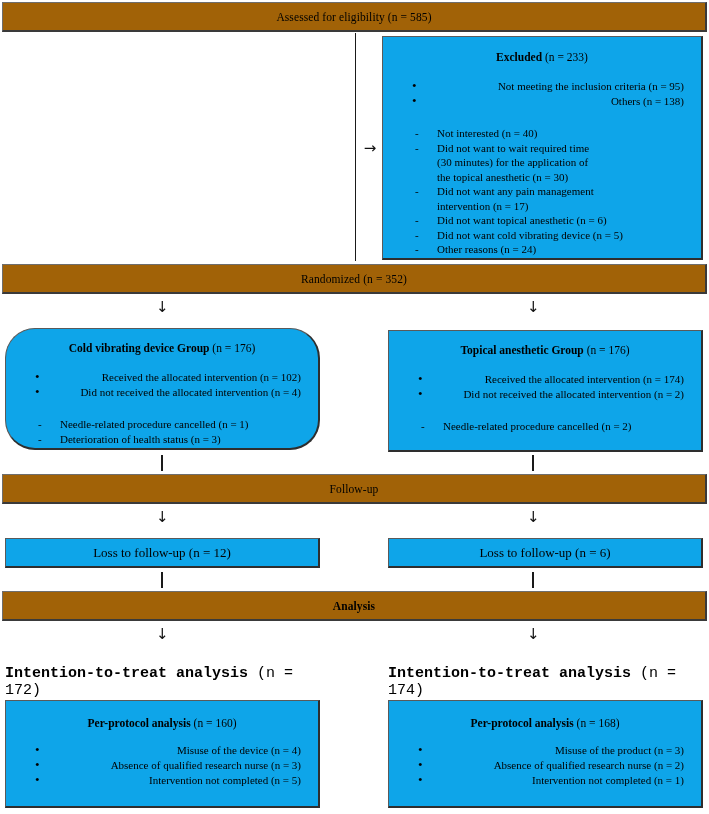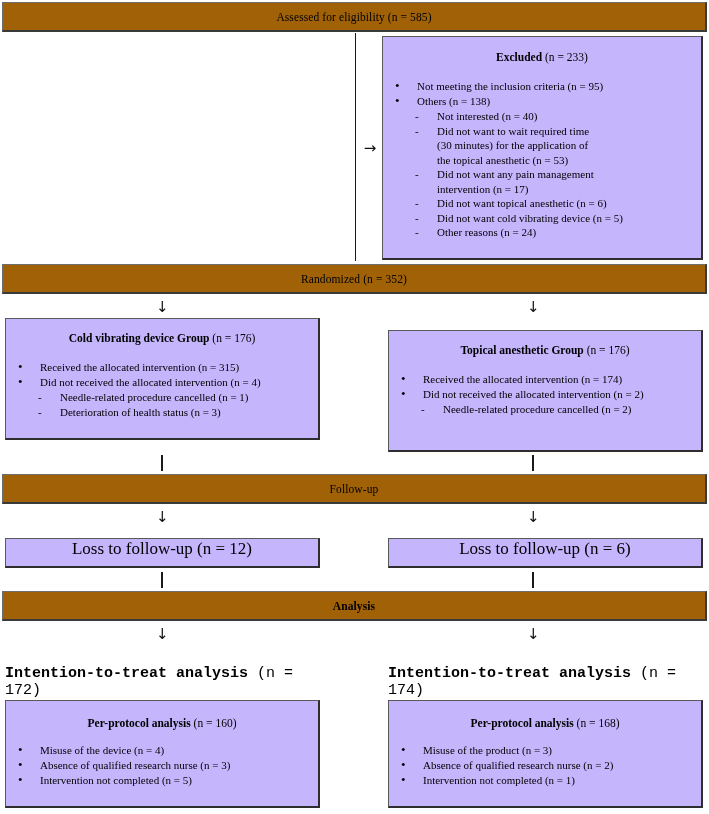--- a/index.html
+++ b/index.html
@@ -30,30 +30,31 @@
     border-right: 2px solid #3a3a3a;
     box-sizing: border-box;
     display: flex;
     align-items: center;
     justify-content: center;
     font-size: 11.5px;
     letter-spacing: .1px;
   }
   .wbox {
     position: absolute;
-    background: #c4b5fd;
+    background: #0ea5e9;
     border: 1px solid #5a5a5a;
     border-bottom: 2px solid #2e2e2e;
     border-right: 2px solid #2e2e2e;
     box-sizing: border-box;
   }
   .wbox.center {
     display: flex;
+    align-items: center;
     justify-content: center;
-    font-size: 17px;
+    font-size: 13px;
   }
 
   
   .hdr {
     text-align: center;
     font-weight: bold;
     font-size: 11.5px;
     margin: 0;
   }
   .hdr .n {
@@ -63,22 +64,23 @@
     position: absolute;
     text-align: left;
     font-weight: bold;
     font-size: 15px;
     font-family: Liberation Mono, monospace;
   }
   .plain-hdr .n { font-weight: normal; }
 
   ul.lvl1 {
     list-style: none;
-    margin: 0;
+    margin: 17px;
     padding: 0;
+    text-align: right;
   }
   ul.lvl1 > li {
     position: relative;
     font-size: 11px;
     line-height: 15px;
     padding-left: 34px;
   }
   ul.lvl1 > li.bul::before {
     content: "\2022";
     position: absolute;
@@ -168,21 +170,21 @@
       </li>
     </ul>
 
     <ul class="lvl2" style="margin-left:20px;">
       <li class="dash">
         <span>Not interested (n = 40)</span>
       </li>
       <li class="dash">
         <span>Did not want to wait required time</span>
         <span class="cont">(30 minutes) for the application of</span>
-        <span class="cont">the topical anesthetic (n = 53)</span>
+        <span class="cont">the topical anesthetic (n = 30)</span>
       </li>
       <li class="dash">
         <span>Did not want any pain management</span>
         <span class="cont">intervention (n = 17)</span>
       </li>
       <li class="dash">
         <span>Did not want topical anesthetic (n = 6)</span>
       </li>
       <li class="dash">
         <span>Did not want cold vibrating device (n = 5)</span>
@@ -197,27 +199,27 @@
     <span>Randomized (n = 352)</span>
   </div>
 
   <div class="arrow-down" style="left:156px; top:300px;">
     <span>↓</span>
   </div>
   <div class="arrow-down" style="left:527px; top:300px;">
     <span>↓</span>
   </div>
 
-  <div class="wbox" style="left:5px; top:318px; width:315px; height:122px;">
+  <div class="wbox" style="left:5px; top:328px; width:315px; height:122px;border-radius:30px;">
     <div class="hdr" style="margin-top:13px;">
       <span>Cold vibrating device Group</span><span class="n"> (n = 176)</span>
     </div>
     <ul class="lvl1" style="margin-top:16px;">
       <li class="bul">
-        <span>Received the allocated intervention (n = 315)</span>
+        <span>Received the allocated intervention (n = 102)</span>
       </li>
       <li class="bul">
         <span>Did not received the allocated intervention (n = 4)</span>
       </li>
     </ul>
     <ul class="lvl2" style="margin-left:20px;">
       <li class="dash">
         <span>Needle-related procedure cancelled (n = 1)</span>
       </li>
       <li class="dash">

